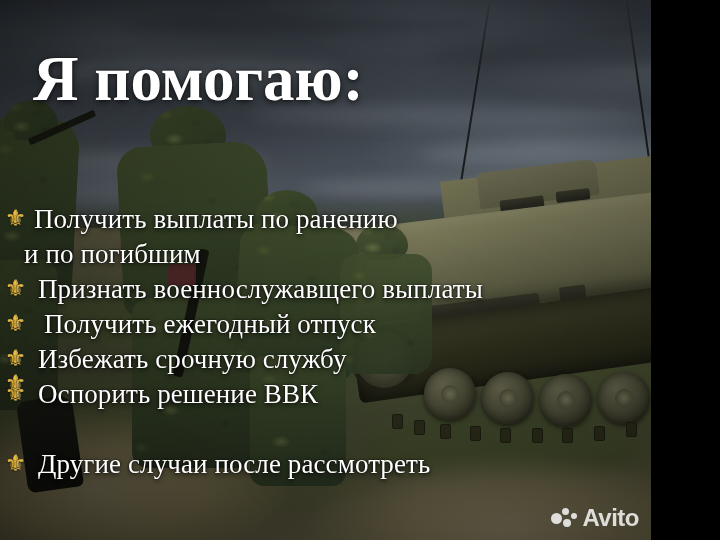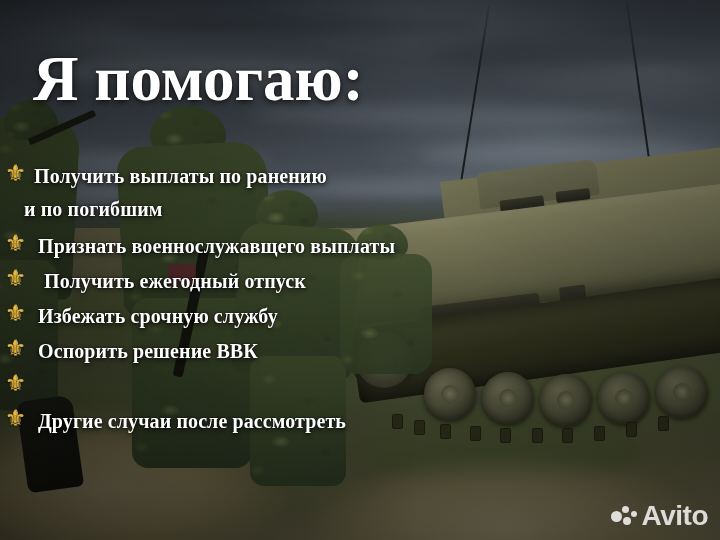--- a/index.html
+++ b/index.html
@@ -3,21 +3,21 @@
 <meta charset="utf-8">
 <title>Я помогаю</title>
 <style>
   html, body {
     margin: 0;
     padding: 0;
     background: #000;
   }
   #stage {
     position: relative;
-    width: 720px;
+    width: 651px;
     height: 540px;
     overflow: hidden;
     font-family: "Liberation Serif", "DejaVu Serif", serif;
     background: #a21caf;
     user-select: none;
   }
 
   
   .photo {
     position: absolute;
@@ -261,25 +261,26 @@
     color: #e8b93f;
     text-shadow:
       0 0 1px #5c4407,
       0 1px 2px rgba(0,0,0,.75),
       1px 0 0 #fbe08a;
     position: relative;
     top: -2px;
   }
   .row-text {
     color: #ffffff;
-    font-size: 20px;
-    font-weight: bold;
+    font-size: 27px;
+    font-weight: normal;
     line-height: 1;
     letter-spacing: .1px;
     text-shadow: 0 2px 5px rgba(0,0,0,.78), 0 0 2px rgba(0,0,0,.85);
+    margin-top: 42px;
   }
   .indent-1 { margin-left: 8px; }
   .indent-2 { margin-left: 14px; }
   .indent-3 { margin-left: 4px; }
 
   
   .watermark {
     position: absolute;
     right: 12px;
     bottom: 10px;
@@ -299,21 +300,21 @@
     border-radius: 50%;
     background: #ffffff;
   }
   .wm-d1 { width: 11px; height: 11px; left: 0;   top: 6px;  }
   .wm-d2 { width: 7px;  height: 7px;  left: 11px; top: 1px; }
   .wm-d3 { width: 8px;  height: 8px;  left: 12px; top: 12px; }
   .wm-d4 { width: 6px;  height: 6px;  left: 20px; top: 6px; }
   .wm-text {
     color: #ffffff;
     font-family: "Liberation Sans", sans-serif;
-    font-size: 28px;
+    font-size: 24px;
     font-weight: bold;
     letter-spacing: -.5px;
     line-height: 1;
   }
 </style>
 </head>
 <body>
 
 <div id="stage">
 

